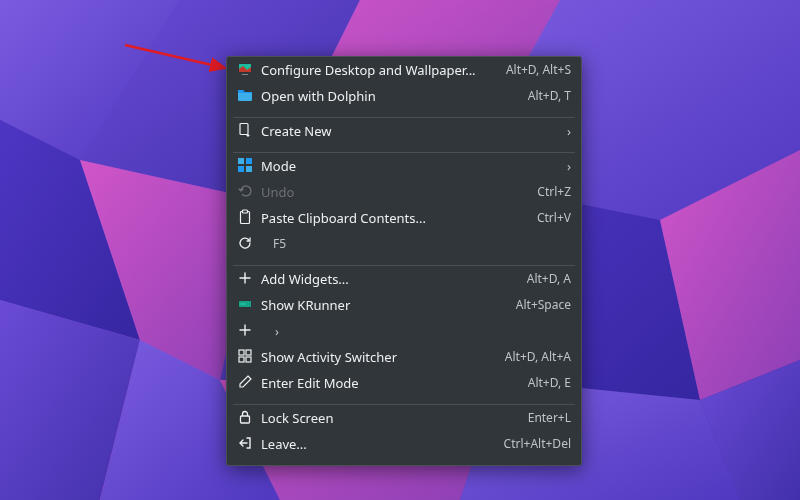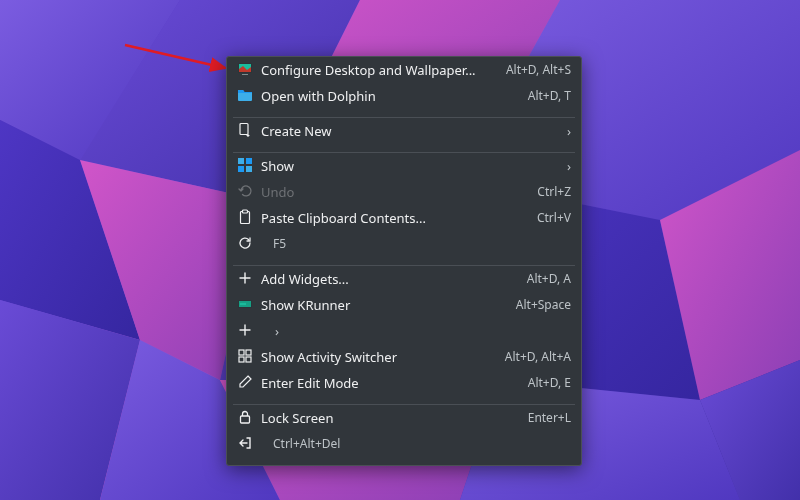--- a/index.html
+++ b/index.html
@@ -103,21 +103,21 @@
     <div class="sep"></div>
     <div class="menu-item">
       <span class="icon">
         <svg viewBox="0 0 16 16">
           <rect x="1" y="1" width="6" height="6" fill="#3daee9"></rect>
           <rect x="9" y="1" width="6" height="6" fill="#1d99f3"></rect>
           <rect x="1" y="9" width="6" height="6" fill="#1d99f3"></rect>
           <rect x="9" y="9" width="6" height="6" fill="#3daee9"></rect>
         </svg>
       </span>
-      <span class="label">Show</span>
+      <span class="label">Mode</span>
       <span class="sub">›</span>
     </div>
     <div class="menu-item disabled">
       <span class="icon">
         <svg viewBox="0 0 16 16" fill="none" stroke="currentColor" stroke-width="1.3">
           <path d="M4 8a5 5 0 1 1 1.5 3.5M4 8l-2-2m2 2l2-2" stroke-linecap="round"></path>
         </svg>
       </span>
       <span class="label">Undo</span>
       <span class="shortcut">Ctrl+Z</span>
@@ -200,15 +200,16 @@
       </span>
       <span class="label">Lock Screen</span>
       <span class="shortcut">Enter+L</span>
     </div>
     <div class="menu-item">
       <span class="icon">
         <svg viewBox="0 0 16 16" fill="none" stroke="#eff0f1" stroke-width="1.4" stroke-linecap="round">
           <path d="M10 8H3m3-3L3 8l3 3M10 3h3v10h-3"></path>
         </svg>
       </span>
+      <span class="label">Leave...</span>
       <span class="shortcut">Ctrl+Alt+Del</span>
     </div>
   </div>
 
 </body></html>

